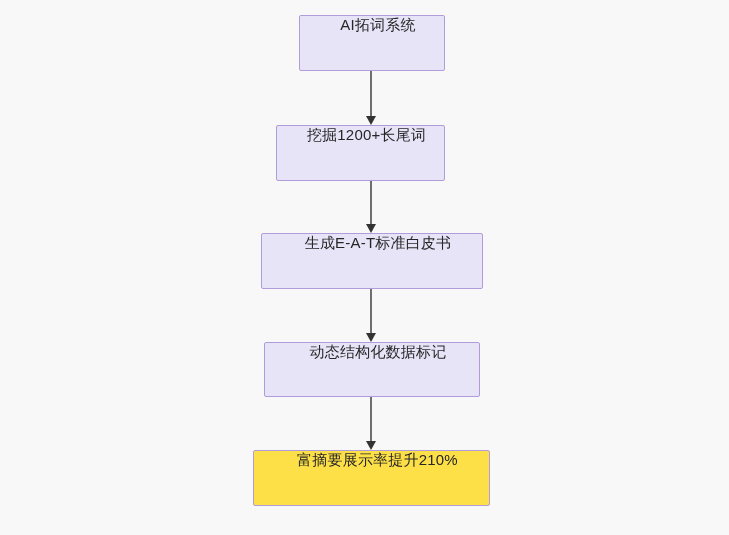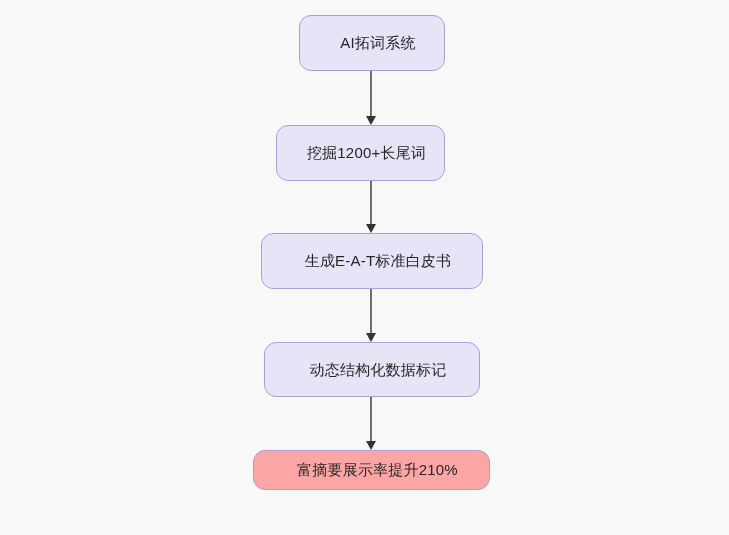--- a/index.html
+++ b/index.html
@@ -16,23 +16,22 @@
   #flowchart {
     position: relative;
     width: 729px;
     height: 535px;
   }
   .node {
     position: absolute;
     box-sizing: border-box;
     background: #e8e4f8;
     border: 1.6px solid #b09cdb;
-    border-radius: 12px;
+    border-radius: 2px;
     display: flex;
-    align-items: center;
     justify-content: center;
     color: #262626;
     font-size: 15px;
     line-height: 1.2;
     letter-spacing: 0.2px;
     white-space: nowrap;
     padding-left: 12px;
   }
   .edge {
     position: absolute;
@@ -71,21 +70,21 @@
   </div>
 
   <div class="node" style="left: 264px; top: 342px; width: 216px; height: 55px; background: rgb(232, 228, 248); border-color: rgb(176, 156, 219); color: rgb(38, 38, 38);">
     <span>动态结构化数据标记</span>
   </div>
 
   <div class="node" style="left: 261px; top: 233px; width: 222px; height: 56px; background: rgb(232, 228, 248); border-color: rgb(176, 156, 219); color: rgb(38, 38, 38);">
     <span>生成E-A-T标准白皮书</span>
   </div>
 
-  <div class="node" style="left: 253px; top: 450px; width: 237px; height: 40px; background: #fca5a5; border-color: rgb(176, 156, 219); color: rgb(38, 38, 38);">
+  <div class="node" style="left: 253px; top: 450px; width: 237px; height: 56px; background: #fde047; border-color: rgb(176, 156, 219); color: rgb(38, 38, 38);">
     <span>富摘要展示率提升210%</span>
   </div>
 
   <div class="edge" style="left: 371px; top: 71px;">
     <div class="edge-line" style="height: 46px; background: rgb(110, 110, 110);"></div>
     <div class="edge-head" style="top: 45px; border-top-color: rgb(51, 51, 51);"></div>
   </div>
 
   <div class="edge" style="left: 371px; top: 181px;">
     <div class="edge-line" style="height: 44px; background: rgb(110, 110, 110);"></div>

